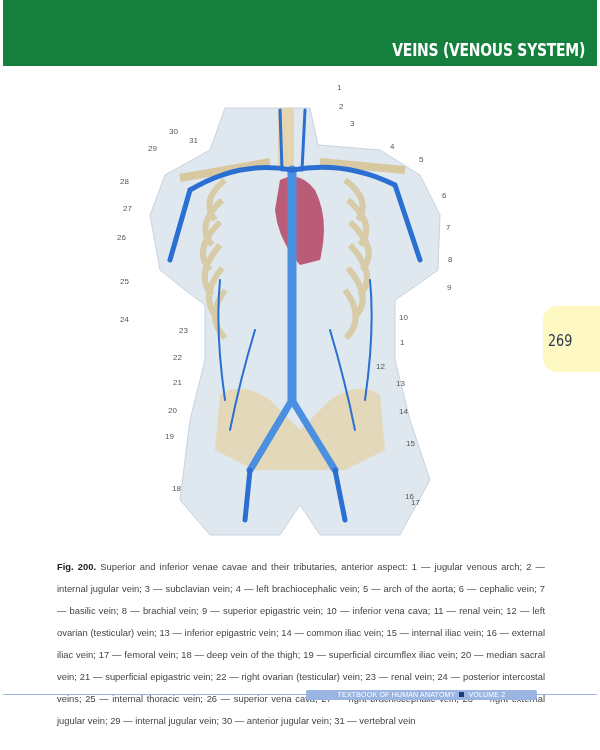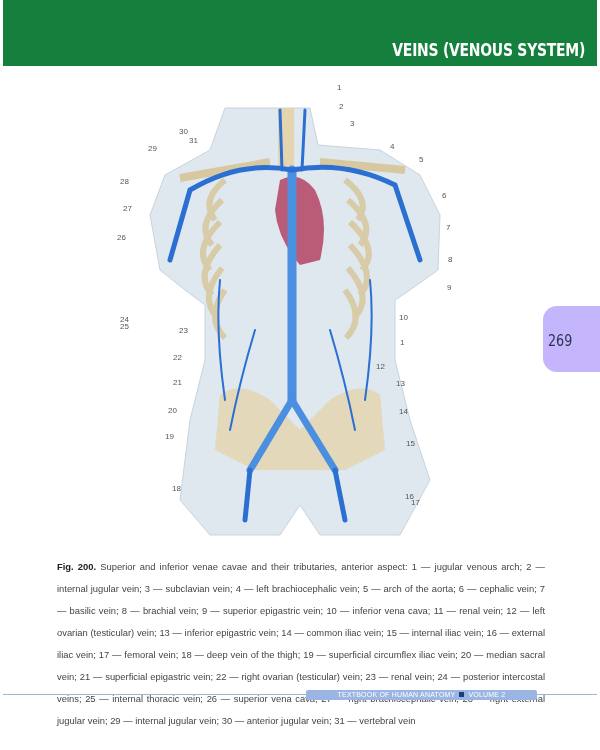--- a/index.html
+++ b/index.html
@@ -14,21 +14,21 @@
     background: #15803d;
   }
   .header-title {
     position: absolute; right: 12px; bottom: 6px;
     color: #ffffff; font-weight: bold; font-size: 17px;
     font-family: "DejaVu Sans", sans-serif; letter-spacing: -0.3px;
     transform: scaleX(0.82); transform-origin: right bottom;
   }
   .page-tab {
     position: absolute; left: 543px; top: 306px; width: 57px; height: 66px;
-    background: #c4b5fd; border-radius: 14px 0 0 14px;
+    background: #fef9c3; border-radius: 14px 0 0 14px;
   }
   .page-num {
     position: absolute; left: 5px; top: 26px; font-size: 15px; color: #2a3550;
     font-family: "DejaVu Sans", sans-serif; transform: scaleX(0.85); transform-origin: left;
   }
   .figure {
     position: absolute; left: 90px; top: 78px; width: 410px; height: 460px;
   }
   .fig-label {
     position: absolute; font-size: 8px; color: #555;
@@ -119,26 +119,26 @@
     <span class="fig-label" style="left: 406px; top: 439px;">15</span>
     <span class="fig-label" style="left: 405px; top: 465px; margin-top: 27px;">16</span>
     <span class="fig-label" style="left: 411px; top: 498px; text-align: right;">17</span>
     <span class="fig-label" style="left: 172px; top: 484px;">18</span>
     <span class="fig-label" style="left: 165px; top: 432px;">19</span>
     <span class="fig-label" style="left: 168px; top: 406px;">20</span>
     <span class="fig-label" style="left: 173px; top: 378px;">21</span>
     <span class="fig-label" style="left: 173px; top: 353px;">22</span>
     <span class="fig-label" style="left: 179px; top: 326px;">23</span>
     <span class="fig-label" style="left: 120px; top: 315px;">24</span>
-    <span class="fig-label" style="left: 120px; top: 277px; margin-top: 45px;">25</span>
+    <span class="fig-label" style="left: 120px; top: 277px;">25</span>
     <span class="fig-label" style="left: 117px; top: 233px;">26</span>
     <span class="fig-label" style="left: 123px; top: 204px;">27</span>
     <span class="fig-label" style="left: 120px; top: 177px;">28</span>
     <span class="fig-label" style="left: 148px; top: 144px;">29</span>
-    <span class="fig-label" style="left: 162px; top: 127px; padding-left: 17px;">30</span>
+    <span class="fig-label" style="left: 152px; top: 127px; padding-left: 17px;">30</span>
     <span class="fig-label" style="left: 189px; top: 108px; margin-top: 28px;">31</span>
   </div>
 
 <div class="caption">
   <b>Fig. 200.</b>
   <span>Superior and inferior venae cavae and their tributaries, anterior aspect: 1 — jugular venous arch; 2 — internal jugular vein; 3 — subclavian vein; 4 — left brachiocephalic vein; 5 — arch of the aorta; 6 — cephalic vein; 7 — basilic vein; 8 — brachial vein; 9 — superior epigastric vein; 10 — inferior vena cava; 11 — renal vein; 12 — left ovarian (testicular) vein; 13 — inferior epigastric vein; 14 — common iliac vein; 15 — internal iliac vein; 16 — external iliac vein; 17 — femoral vein; 18 — deep vein of the thigh; 19 — superficial circumflex iliac vein; 20 — median sacral vein; 21 — superficial epigastric vein; 22 — right ovarian (testicular) vein; 23 — renal vein; 24 — posterior intercostal veins; 25 — internal thoracic vein; 26 — superior vena cava; 27 — right brachiocephalic vein; 28 — right external jugular vein; 29 — internal jugular vein; 30 — anterior jugular vein; 31 — vertebral vein</span>
 </div>
 
 <div class="footer-line"></div>
 <div class="footer-bar">

